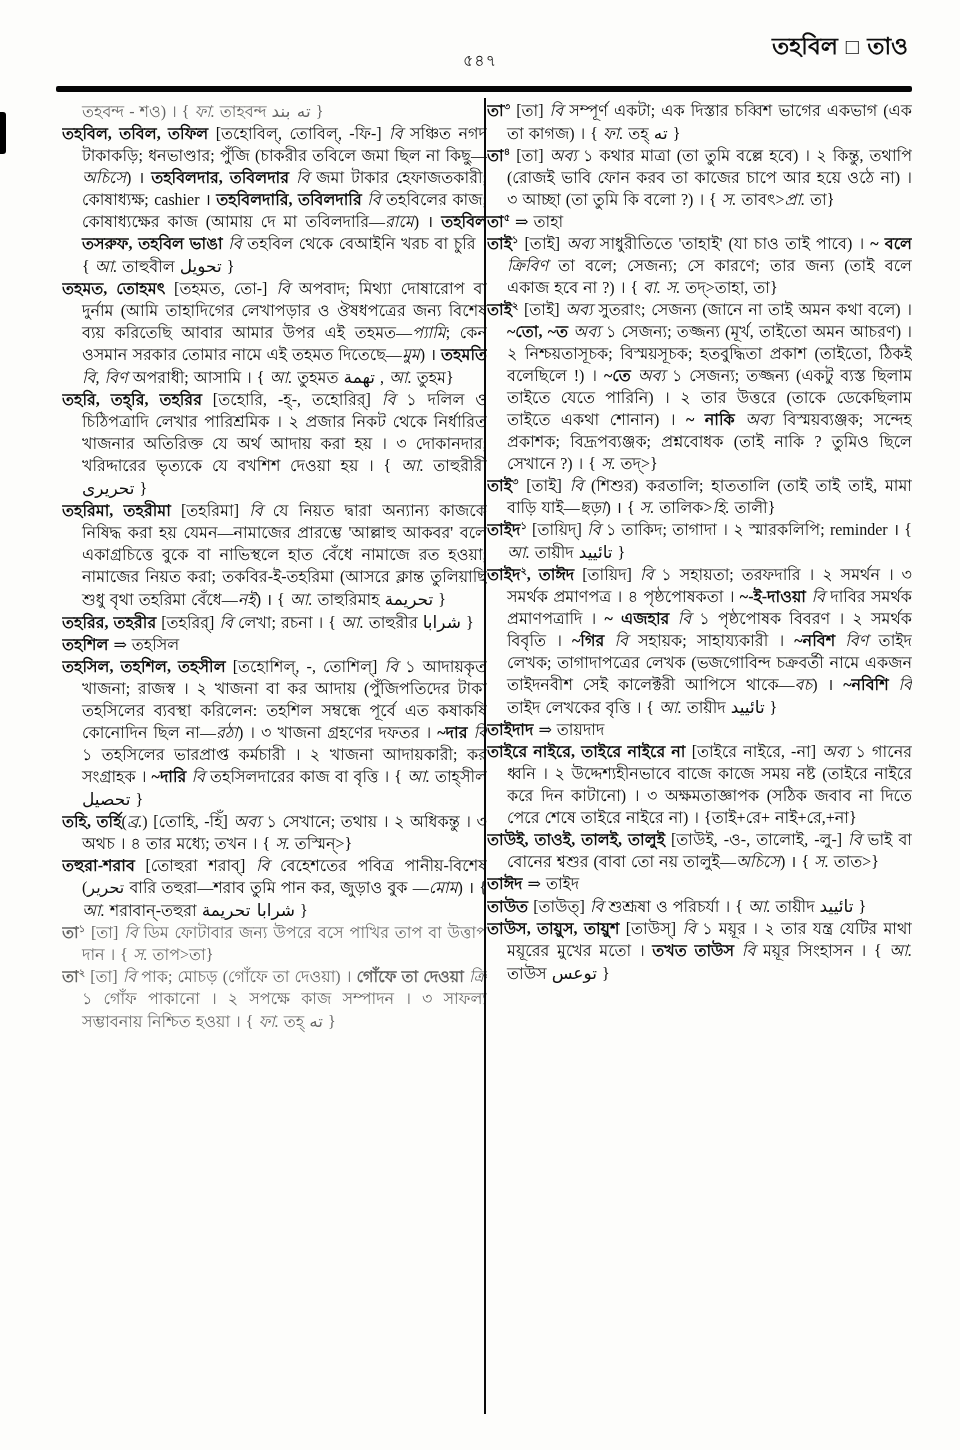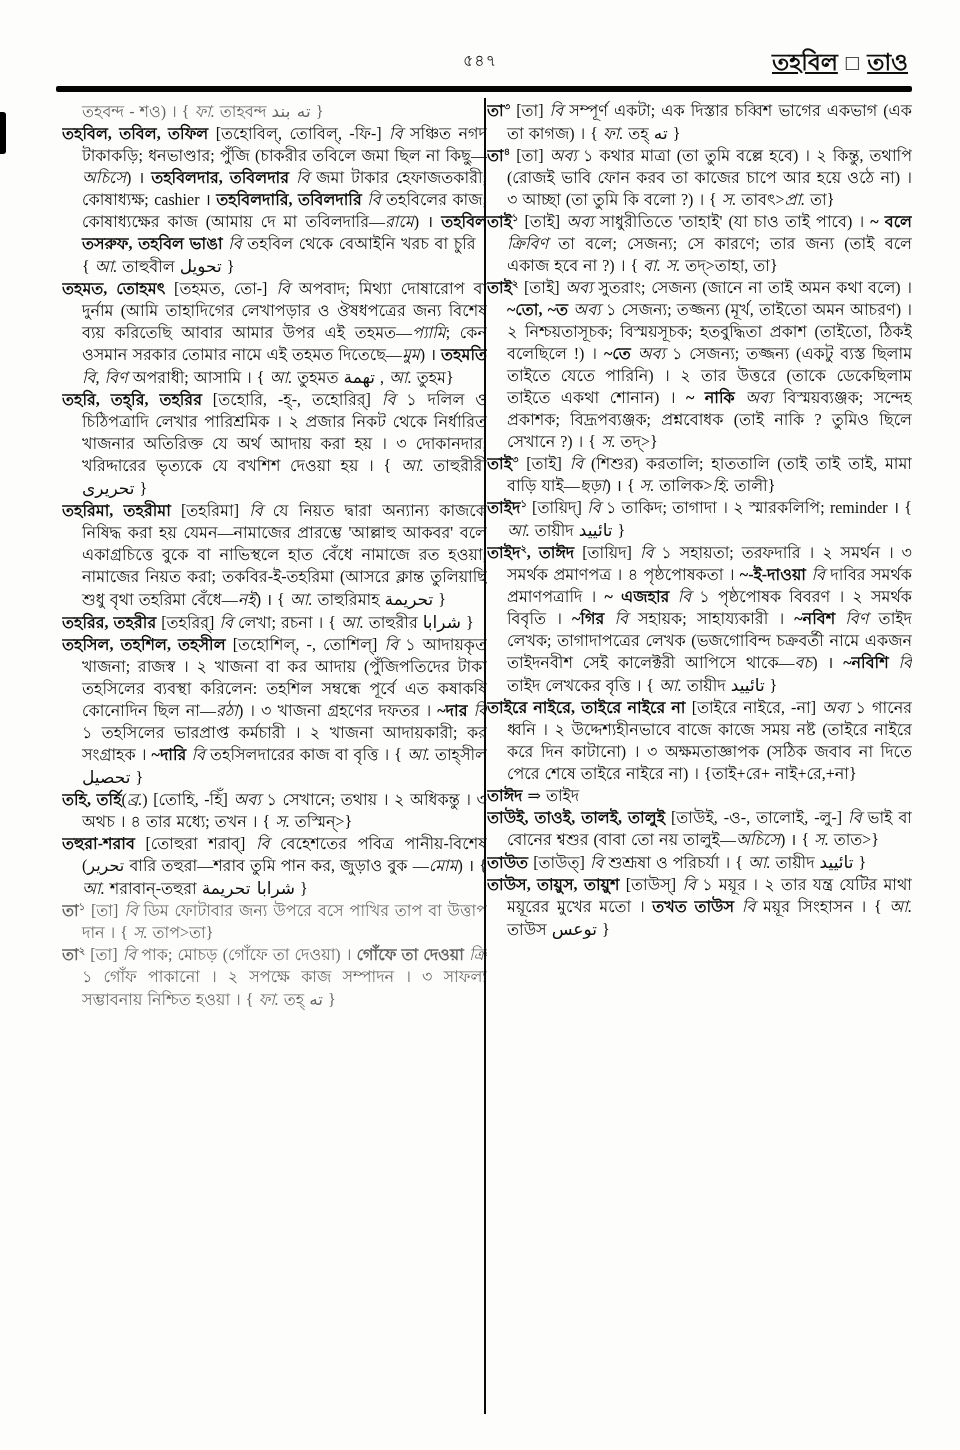--- a/index.html
+++ b/index.html
@@ -6,22 +6,22 @@
   .page{
     position:relative;width:960px;height:1450px;margin:0 auto;
     background:#fdfdfb;color:#0e0e0e;overflow:hidden;
     font-family:"Liberation Serif","DejaVu Serif",serif;
   }
   .page-number{
     position:absolute;top:48px;left:0;right:0;text-align:center;
     font-size:16px;letter-spacing:1px;
   }
   .guide-words{
-    position:absolute;top:44px;right:52px;
-    font-size:23px;font-weight:bold;white-space:nowrap;text-decoration:underline;
+    position:absolute;top:28px;right:52px;
+    font-size:23px;font-weight:bold;white-space:nowrap;
   }
   .guide-sep{display:inline-block;margin:0 8px;font-weight:normal;font-size:22px;}
   .top-rule{
     position:absolute;top:86px;left:56px;right:48px;height:6px;
     background:#050505;border-radius:2px;
   }
   .columns{
     position:absolute;top:100px;left:62px;right:48px;bottom:34px;
     display:flex;overflow:hidden;
   }
@@ -60,37 +60,40 @@
   <div class="top-rule"></div>
 
   <div class="columns">
     <div class="col">
         <p class="entry cont faded"><span>তহবন্দ - শও) । { </span><span class="seg-i">ফা.</span><span> তাহবন্দ </span><span class="seg-ar">ته بند</span><span> }</span></p>
         <p class="entry"><span class="seg-b">তহবিল, তবিল, তফিল</span><span> [তহোবিল্, তোবিল্, -ফি-] </span><span class="seg-i">বি</span><span> সঞ্চিত নগদ টাকাকড়ি; ধনভাণ্ডার; পুঁজি (চাকরীর তবিলে জমা ছিল না কিছু—</span><span class="seg-i">অচিসে</span><span>) । </span><span class="seg-b">তহবিলদার, তবিলদার</span><span> </span><span class="seg-i">বি</span><span> জমা টাকার হেফাজতকারী; কোষাধ্যক্ষ; cashier । </span><span class="seg-b">তহবিলদারি, তবিলদারি</span><span> </span><span class="seg-i">বি</span><span> তহবিলের কাজ; কোষাধ্যক্ষের কাজ (আমায় দে মা তবিলদারি—</span><span class="seg-i">রামে</span><span>) । </span><span class="seg-b">তহবিল তসরুফ, তহবিল ভাঙা</span><span> </span><span class="seg-i">বি</span><span> তহবিল থেকে বেআইনি খরচ বা চুরি । { </span><span class="seg-i">আ.</span><span> তাহুবীল </span><span class="seg-ar">تحويل</span><span> }</span></p>
         <p class="entry"><span class="seg-b">তহমত, তোহমৎ</span><span> [তহমত, তো-] </span><span class="seg-i">বি</span><span> অপবাদ; মিথ্যা দোষারোপ বা দুর্নাম (আমি তাহাদিগের লেখাপড়ার ও ঔষধপত্রের জন্য বিশেষ ব্যয় করিতেছি আবার আমার উপর এই তহমত—</span><span class="seg-i">প্যামি</span><span>; কেন ওসমান সরকার তোমার নামে এই তহমত দিতেছে—</span><span class="seg-i">মুম</span><span>) । </span><span class="seg-b">তহমতি</span><span> </span><span class="seg-i">বি, বিণ</span><span> অপরাধী; আসামি । { </span><span class="seg-i">আ.</span><span> তুহমত </span><span class="seg-ar">تهمة</span><span> , </span><span class="seg-i">আ.</span><span> তুহম}</span></p>
         <p class="entry"><span class="seg-b">তহরি, তহ্‌রি, তহরির</span><span> [তহোরি, -হ্-, তহোরির্] </span><span class="seg-i">বি</span><span> ১ দলিল ও চিঠিপত্রাদি লেখার পারিশ্রমিক । ২ প্রজার নিকট থেকে নির্ধারিত খাজনার অতিরিক্ত যে অর্থ আদায় করা হয় । ৩ দোকানদার; খরিদ্দারের ভৃত্যকে যে বখশিশ দেওয়া হয় । { </span><span class="seg-i">আ.</span><span> তাহুরীরী </span><span class="seg-ar">تحريرى</span><span> }</span></p>
         <p class="entry"><span class="seg-b">তহরিমা, তহরীমা</span><span> [তহরিমা] </span><span class="seg-i">বি</span><span> যে নিয়ত দ্বারা অন্যান্য কাজকে নিষিদ্ধ করা হয় যেমন—নামাজের প্রারম্ভে 'আল্লাহু আকবর' বলে একাগ্রচিত্তে বুকে বা নাভিস্থলে হাত বেঁধে নামাজে রত হওয়া; নামাজের নিয়ত করা; তকবির-ই-তহরিমা (আসরে ক্লান্ত তুলিয়াছি শুধু বৃথা তহরিমা বেঁধে—</span><span class="seg-i">নই</span><span>) । { </span><span class="seg-i">আ.</span><span> তাহুরিমাহ </span><span class="seg-ar">تحريمة</span><span> }</span></p>
         <p class="entry"><span class="seg-b">তহরির, তহরীর</span><span> [তহরির্] </span><span class="seg-i">বি</span><span> লেখা; রচনা । { </span><span class="seg-i">আ.</span><span> তাহুরীর </span><span class="seg-ar">شرابا</span><span> }</span></p>
+        <p class="entry"><span class="seg-b">তহশিল</span><span> ⇒ তহসিল</span></p>
         <p class="entry"><span class="seg-b">তহসিল, তহশিল, তহসীল</span><span> [তহোশিল্, -, তোশিল্] </span><span class="seg-i">বি</span><span> ১ আদায়কৃত খাজনা; রাজস্ব । ২ খাজনা বা কর আদায় (পুঁজিপতিদের টাকা তহসিলের ব্যবস্থা করিলেন: তহশিল সম্বন্ধে পূর্বে এত কষাকষি কোনোদিন ছিল না—</span><span class="seg-i">রঠা</span><span>) । ৩ খাজনা গ্রহণের দফতর । </span><span class="seg-b">~দার</span><span> </span><span class="seg-i">বি</span><span> ১ তহসিলের ভারপ্রাপ্ত কর্মচারী । ২ খাজনা আদায়কারী; কর সংগ্রাহক । </span><span class="seg-b">~দারি</span><span> </span><span class="seg-i">বি</span><span> তহসিলদারের কাজ বা বৃত্তি । { </span><span class="seg-i">আ.</span><span> তাহ্‌সীল </span><span class="seg-ar">تحصيل</span><span> }</span></p>
         <p class="entry"><span class="seg-b">তহি, তর্হি</span><span>(</span><span class="seg-i">ব্র.</span><span>) [তোহি, -হিঁ] </span><span class="seg-i">অব্য</span><span> ১ সেখানে; তথায় । ২ অধিকন্তু । ৩ অথচ । ৪ তার মধ্যে; তখন । { </span><span class="seg-i">স.</span><span> তস্মিন্&gt;}</span></p>
         <p class="entry"><span class="seg-b">তহুরা-শরাব</span><span> [তোহুরা শরাব্] </span><span class="seg-i">বি</span><span> বেহেশতের পবিত্র পানীয়-বিশেষ (تحرير বারি তহুরা—শরাব তুমি পান কর, জুড়াও বুক —</span><span class="seg-i">মোম</span><span>) । { </span><span class="seg-i">আ.</span><span> শরাবান্-তহুরা </span><span class="seg-ar">شرابا تحريمة</span><span> }</span></p>
         <p class="entry faded"><span class="seg-b">তা</span><span class="seg-b seg-sup">১</span><span> [তা] </span><span class="seg-i">বি</span><span> ডিম ফোটাবার জন্য উপরে বসে পাখির তাপ বা উত্তাপ দান । { </span><span class="seg-i">স.</span><span> তাপ&gt;তা}</span></p>
         <p class="entry faded"><span class="seg-b">তা</span><span class="seg-b seg-sup">২</span><span> [তা] </span><span class="seg-i">বি</span><span> পাক; মোচড় (গোঁফে তা দেওয়া) । </span><span class="seg-b">গোঁফে তা দেওয়া</span><span> </span><span class="seg-i">ক্রি</span><span> ১ গোঁফ পাকানো । ২ সপক্ষে কাজ সম্পাদন । ৩ সাফল্য সম্ভাবনায় নিশ্চিত হওয়া । { </span><span class="seg-i">ফা.</span><span> তহ্ </span><span class="seg-ar">ته</span><span> }</span></p>
       </div>
     <div class="col">
         <p class="entry"><span class="seg-b">তা</span><span class="seg-b seg-sup">৩</span><span> [তা] </span><span class="seg-i">বি</span><span> সম্পূর্ণ একটা; এক দিস্তার চব্বিশ ভাগের একভাগ (এক তা কাগজ) । { </span><span class="seg-i">ফা.</span><span> তহ্ </span><span class="seg-ar">ته</span><span> }</span></p>
         <p class="entry"><span class="seg-b">তা</span><span class="seg-b seg-sup">৪</span><span> [তা] </span><span class="seg-i">অব্য</span><span> ১ কথার মাত্রা (তা তুমি বল্লে হবে) । ২ কিন্তু, তথাপি (রোজই ভাবি ফোন করব তা কাজের চাপে আর হয়ে ওঠে না) । ৩ আচ্ছা (তা তুমি কি বলো ?) । { </span><span class="seg-i">স.</span><span> তাবৎ&gt;</span><span class="seg-i">প্রা.</span><span> তা}</span></p>
+        <p class="entry"><span class="seg-b">তা</span><span class="seg-b seg-sup">৫</span><span> ⇒ তাহা</span></p>
         <p class="entry"><span class="seg-b">তাই</span><span class="seg-b seg-sup">১</span><span> [তাই] </span><span class="seg-i">অব্য</span><span> সাধুরীতিতে 'তাহাই' (যা চাও তাই পাবে) । </span><span class="seg-b">~ বলে</span><span> </span><span class="seg-i">ক্রিবিণ</span><span> তা বলে; সেজন্য; সে কারণে; তার জন্য (তাই বলে একাজ হবে না ?) । { </span><span class="seg-i">বা. স.</span><span> তদ্&gt;তাহা, তা}</span></p>
         <p class="entry"><span class="seg-b">তাই</span><span class="seg-b seg-sup">২</span><span> [তাই] </span><span class="seg-i">অব্য</span><span> সুতরাং; সেজন্য (জানে না তাই অমন কথা বলে) । </span><span class="seg-b">~তো, ~ত</span><span> </span><span class="seg-i">অব্য</span><span> ১ সেজন্য; তজ্জন্য (মূর্খ, তাইতো অমন আচরণ) । ২ নিশ্চয়তাসূচক; বিস্ময়সূচক; হতবুদ্ধিতা প্রকাশ (তাইতো, ঠিকই বলেছিলে !) । </span><span class="seg-b">~তে</span><span> </span><span class="seg-i">অব্য</span><span> ১ সেজন্য; তজ্জন্য (একটু ব্যস্ত ছিলাম তাইতে যেতে পারিনি) । ২ তার উত্তরে (তাকে ডেকেছিলাম তাইতে একথা শোনান) । </span><span class="seg-b">~ নাকি</span><span> </span><span class="seg-i">অব্য</span><span> বিস্ময়ব্যঞ্জক; সন্দেহ প্রকাশক; বিদ্রূপব্যঞ্জক; প্রশ্নবোধক (তাই নাকি ? তুমিও ছিলে সেখানে ?) । { </span><span class="seg-i">স.</span><span> তদ্&gt;}</span></p>
         <p class="entry"><span class="seg-b">তাই</span><span class="seg-b seg-sup">৩</span><span> [তাই] </span><span class="seg-i">বি</span><span> (শিশুর) করতালি; হাততালি (তাই তাই তাই, মামা বাড়ি যাই—</span><span class="seg-i">ছড়া</span><span>) । { </span><span class="seg-i">স.</span><span> তালিক&gt;</span><span class="seg-i">হি.</span><span> তালী}</span></p>
         <p class="entry"><span class="seg-b">তাইদ</span><span class="seg-b seg-sup">১</span><span> [তায়িদ্] </span><span class="seg-i">বি</span><span> ১ তাকিদ; তাগাদা । ২ স্মারকলিপি; reminder । { </span><span class="seg-i">আ.</span><span> তায়ীদ </span><span class="seg-ar">تائييد</span><span> }</span></p>
         <p class="entry"><span class="seg-b">তাইদ</span><span class="seg-b seg-sup">২</span><span class="seg-b">, তাঈদ</span><span> [তায়িদ] </span><span class="seg-i">বি</span><span> ১ সহায়তা; তরফদারি । ২ সমর্থন । ৩ সমর্থক প্রমাণপত্র । ৪ পৃষ্ঠপোষকতা । </span><span class="seg-b">~-ই-দাওয়া</span><span> </span><span class="seg-i">বি</span><span> দাবির সমর্থক প্রমাণপত্রাদি । </span><span class="seg-b">~ এজহার</span><span> </span><span class="seg-i">বি</span><span> ১ পৃষ্ঠপোষক বিবরণ । ২ সমর্থক বিবৃতি । </span><span class="seg-b">~গির</span><span> </span><span class="seg-i">বি</span><span> সহায়ক; সাহায্যকারী । </span><span class="seg-b">~নবিশ</span><span> </span><span class="seg-i">বিণ</span><span> তাইদ লেখক; তাগাদাপত্রের লেখক (ভজগোবিন্দ চক্রবর্তী নামে একজন তাইদনবীশ সেই কালেক্টরী আপিসে থাকে—</span><span class="seg-i">বচ</span><span>) । </span><span class="seg-b">~নবিশি</span><span> </span><span class="seg-i">বি</span><span> তাইদ লেখকের বৃত্তি । { </span><span class="seg-i">আ.</span><span> তায়ীদ </span><span class="seg-ar">تائييد</span><span> }</span></p>
+        <p class="entry"><span class="seg-b">তাইদাদ</span><span> ⇒ তায়দাদ</span></p>
         <p class="entry"><span class="seg-b">তাইরে নাইরে, তাইরে নাইরে না</span><span> [তাইরে নাইরে, -না] </span><span class="seg-i">অব্য</span><span> ১ গানের ধ্বনি । ২ উদ্দেশ্যহীনভাবে বাজে কাজে সময় নষ্ট (তাইরে নাইরে করে দিন কাটানো) । ৩ অক্ষমতাজ্ঞাপক (সঠিক জবাব না দিতে পেরে শেষে তাইরে নাইরে না) । {তাই+রে+ নাই+রে,+না}</span></p>
+        <p class="entry"><span class="seg-b">তাউই, তাওই, তালই, তালুই</span><span> [তাউই, -ও-, তালোই, -লু-] </span><span class="seg-i">বি</span><span> ভাই বা বোনের শ্বশুর (বাবা তো নয় তালুই—</span><span class="seg-i">অচিসে</span><span>) । { </span><span class="seg-i">স.</span><span> তাত&gt;}</span></p>
         <p class="entry"><span class="seg-b">তাঈদ</span><span> ⇒ তাইদ</span></p>
-        <p class="entry"><span class="seg-b">তাউই, তাওই, তালই, তালুই</span><span> [তাউই, -ও-, তালোই, -লু-] </span><span class="seg-i">বি</span><span> ভাই বা বোনের শ্বশুর (বাবা তো নয় তালুই—</span><span class="seg-i">অচিসে</span><span>) । { </span><span class="seg-i">স.</span><span> তাত&gt;}</span></p>
         <p class="entry"><span class="seg-b">তাউত</span><span> [তাউত্] </span><span class="seg-i">বি</span><span> শুশ্রূষা ও পরিচর্যা । { </span><span class="seg-i">আ.</span><span> তায়ীদ </span><span class="seg-ar">تائييد</span><span> }</span></p>
         <p class="entry"><span class="seg-b">তাউস, তায়ুস, তায়ুশ</span><span> [তাউস্] </span><span class="seg-i">বি</span><span> ১ ময়ূর । ২ তার যন্ত্র যেটির মাথা ময়ূরের মুখের মতো । </span><span class="seg-b">তখত তাউস</span><span> </span><span class="seg-i">বি</span><span> ময়ূর সিংহাসন । { </span><span class="seg-i">আ.</span><span> তাউস </span><span class="seg-ar">توعس</span><span> }</span></p>
       </div>
   </div>
 
   <div class="col-divider"></div>
 
 </div>
 
 </body></html>

